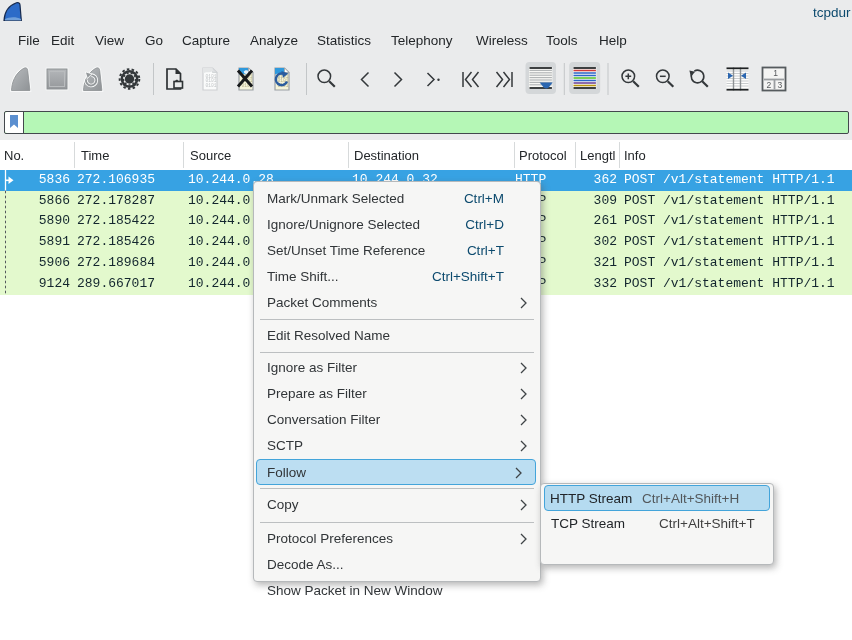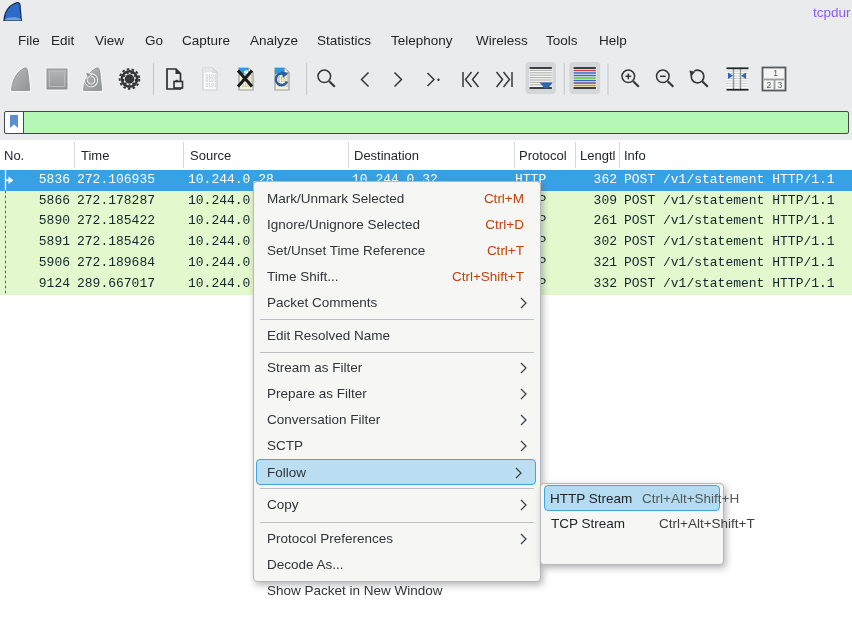--- a/index.html
+++ b/index.html
@@ -1,20 +1,20 @@
 <!DOCTYPE html>
 <html><head>
 <meta charset="utf-8">
 <style>
   html,body{margin:0;padding:0;}
   body{width:852px;height:640px;position:relative;overflow:hidden;background:#ffffff;
        font-family:"Liberation Sans", sans-serif;}
   .abs{position:absolute;}
   #chrome{left:0;top:0;width:852px;height:140px;background:#eaebec;}
-  #title{top:5px;left:813px;font-size:13.5px;color:#8b5cf6;white-space:nowrap;}
+  #title{top:5px;left:813px;font-size:13.5px;color:#0c4a6e;white-space:nowrap;}
   .mitem{top:33px;font-size:13.5px;color:#232629;white-space:nowrap;}
   
   #fbar{left:4px;top:111px;width:843px;height:21px;border:1px solid #43484d;border-radius:2px;background:#b5f7b6;}
   #fbook{left:0;top:0;width:18px;height:21px;background:#ffffff;border-right:1px solid #43484d;border-radius:2px 0 0 2px;}
   #ftext{left:25px;top:0;line-height:21px;font-size:13.7px;color:#15181a;white-space:nowrap;}
   
   #phead{left:0;top:140px;width:852px;height:32px;background:#ffffff;}
   .hsep{top:2px;width:1px;height:26px;background:#d7dadb;}
   .hlab{top:8px;font-size:13px;color:#232629;white-space:nowrap;}
   
@@ -28,28 +28,28 @@
   .ds{left:352px;}
   .pr{left:515px;}
   .ln{left:575px;width:42px;text-align:right;}
   .in{left:624px;}
   
   #menu{left:253px;top:181px;width:288px;height:401px;background:#f6f6f5;border:1px solid #b6b9bb;
         border-radius:4px;box-shadow:2px 3px 7px rgba(90,90,90,.45);box-sizing:border-box;
         padding-top:4px;font-size:13.5px;color:#313538;}
   .item{position:relative;height:26px;line-height:26px;color:#313538;}
   .item .lab{position:absolute;left:13px;}
-  .item .sc{position:absolute;right:16px;color:#c2410c;}
+  .item .sc{position:absolute;right:36px;color:#0c4a6e;}
   .item .ar{position:absolute;right:13px;top:0;}
   .msep{height:7px;position:relative;}.msep.s6{height:6px;}.msep.s8{height:8px;}
   .msep div{position:absolute;left:6px;right:6px;top:3px;height:1px;background:#bcbfc1;}.msep.s6 div{top:2.5px;}.msep.s8 div{top:3.5px;}
   .hl{background:#bcdef2;border:1px solid #43a4da;border-radius:4px;margin:0 4px 0 2px;box-sizing:border-box;}
   .hl .lab{left:10px;}
   
-  #smenu{left:540px;top:483px;width:184px;height:82px;background:#f6f6f5;border:1px solid #b6b9bb;
+  #smenu{left:540px;top:483px;width:234px;height:82px;background:#f6f6f5;border:1px solid #b6b9bb;
          border-radius:4px;box-shadow:2px 3px 7px rgba(90,90,90,.45);box-sizing:border-box;
          padding-top:1px;font-size:13.5px;}
   .sitem{position:relative;height:26px;line-height:26px;color:#212529;}
   .sitem .lab{position:absolute;left:10px;}
   .sitem .sc{position:absolute;left:118px;color:#404040;}
   .shl{background:#b5dbf0;border:1px solid #43a4da;border-radius:4px;margin:0 3px;box-sizing:border-box;}
   .shl .lab{left:5px;}
   .shl .sc{left:97px;color:#53585b;}
 </style>
 </head>
@@ -349,21 +349,21 @@
   <div class="msep">
       <div></div>
     </div>
   <div class="item">
       <span class="lab">Edit Resolved Name</span>
     </div>
   <div class="msep s6">
       <div></div>
     </div>
   <div class="item">
-      <span class="lab">Stream as Filter</span>
+      <span class="lab">Ignore as Filter</span>
       <span class="ar"><svg width="7" height="26" viewBox="0 0 7 26">
           <path d="M1 8 L6 13 L1 18" stroke="#3f4447" stroke-width="1.3" fill="none"></path>
         </svg></span>
     </div>
   <div class="item">
       <span class="lab">Prepare as Filter</span>
       <span class="ar"><svg width="7" height="26" viewBox="0 0 7 26">
           <path d="M1 8 L6 13 L1 18" stroke="#3f4447" stroke-width="1.3" fill="none"></path>
         </svg></span>
     </div>

